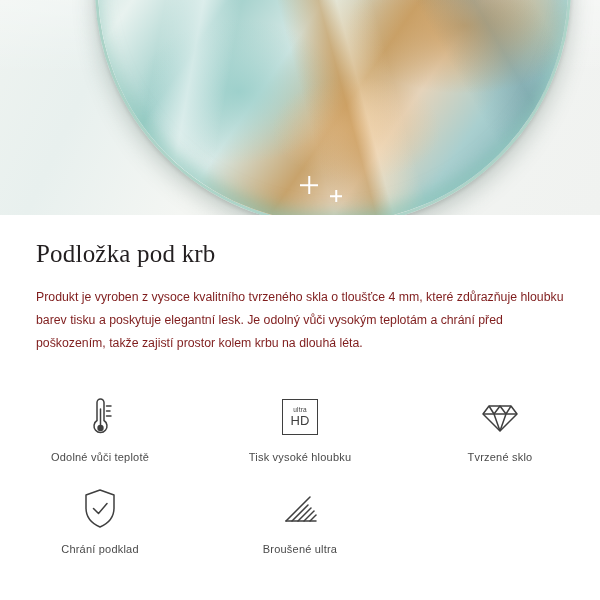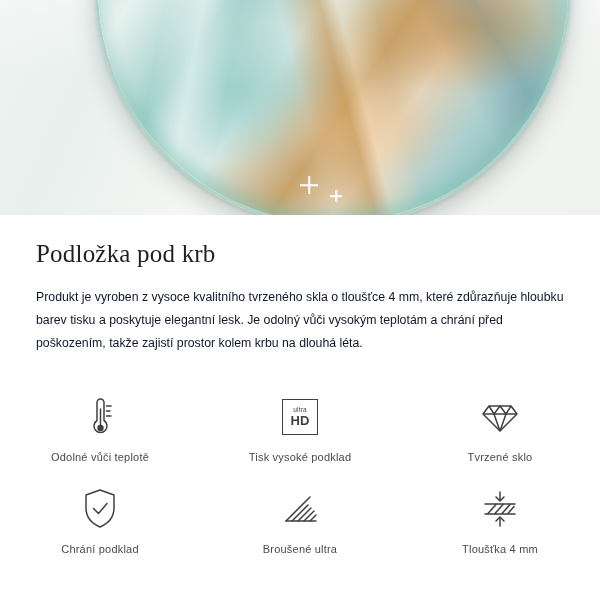--- a/index.html
+++ b/index.html
@@ -113,21 +113,21 @@
     line-height: 1.33;
     color: #231f20;
     letter-spacing: 0.2px;
   }
   .headline .line2 { display: block; }
   .paragraph {
     margin: 0;
     padding: 16px 32px 0 36px;
     font-size: 12.3px;
     line-height: 1.85;
-    color: #0f172a;
+    color: #7f1d1d;
   }
 
   
   .features {
     position: absolute;
     left: 0; top: 393px;
     width: 600px;
     display: grid;
     grid-template-columns: repeat(3, 1fr);
     grid-row-gap: 22px;
@@ -154,21 +154,21 @@
   .hd-box {
     width: 34px; height: 34px;
     border: 1.6px solid #3f3f3f;
     display: flex;
     flex-direction: column;
     align-items: center;
     justify-content: center;
     line-height: 1;
   }
   .hd-top { font-size: 6.5px; color: #3f3f3f; letter-spacing: .2px; }
-  .hd-bot { font-size: 13px; font-weight: bold; color: #3f3f3f; margin-top: 1px; }
+  .hd-bot { font-size: 13px; font-weight: normal; color: #3f3f3f; margin-top: 1px; }
 </style>
 </head>
 <body>
 
 <div class="page">
 
   <div class="hero">
     <div class="hero-bg"></div>
     <div class="board">
       <div class="board-art"></div>
@@ -202,21 +202,21 @@
       <div class="feature-label">Odolné vůči teplotě</div>
     </div>
 
     <div class="feature">
       <div class="feature-icon">
         <div class="hd-box">
           <span class="hd-top">ultra</span>
           <span class="hd-bot">HD</span>
         </div>
       </div>
-      <div class="feature-label">Tisk vysoké podklad</div>
+      <div class="feature-label">Tisk vysoké hloubku</div>
     </div>
 
     <div class="feature">
       <div class="feature-icon">
         <svg width="44" height="40" viewBox="0 0 44 40" fill="none" stroke="#3f3f3f" stroke-width="1.5" stroke-linejoin="round">
           <path d="M11 9 L33 9 L39 17 L22 34 L5 17 Z"></path>
           <path d="M5 17 L39 17"></path>
           <path d="M11 9 L16 17 L22 34"></path>
           <path d="M33 9 L28 17 L22 34"></path>
           <path d="M16 17 L22 9 L28 17"></path>
@@ -242,32 +242,15 @@
           <path d="M8 32 L38 32"></path>
           <path d="M14 32 L30 16"></path>
           <path d="M20 32 L33 19"></path>
           <path d="M26 32 L36 22"></path>
           <path d="M32 32 L38 26"></path>
         </svg>
       </div>
       <div class="feature-label">Broušené ultra</div>
     </div>
 
-    <div class="feature">
-      <div class="feature-icon">
-        <svg width="46" height="44" viewBox="0 0 46 44" fill="none" stroke="#3f3f3f" stroke-width="1.5" stroke-linecap="round">
-          <line x1="23" y1="5" x2="23" y2="13"></line>
-          <polyline points="19,10 23,14 27,10"></polyline>
-          <line x1="8" y1="17" x2="38" y2="17"></line>
-          <line x1="8" y1="27" x2="38" y2="27"></line>
-          <line x1="11" y1="26.5" x2="19" y2="17.5"></line>
-          <line x1="18" y1="26.5" x2="26" y2="17.5"></line>
-          <line x1="25" y1="26.5" x2="33" y2="17.5"></line>
-          <line x1="31" y1="26.5" x2="37" y2="19.5"></line>
-          <line x1="23" y1="39" x2="23" y2="31"></line>
-          <polyline points="19,34 23,30 27,34"></polyline>
-        </svg>
-      </div>
-      <div class="feature-label">Tloušťka 4 mm</div>
-    </div>
 
   </div>
 </div>
 
 </body></html>

